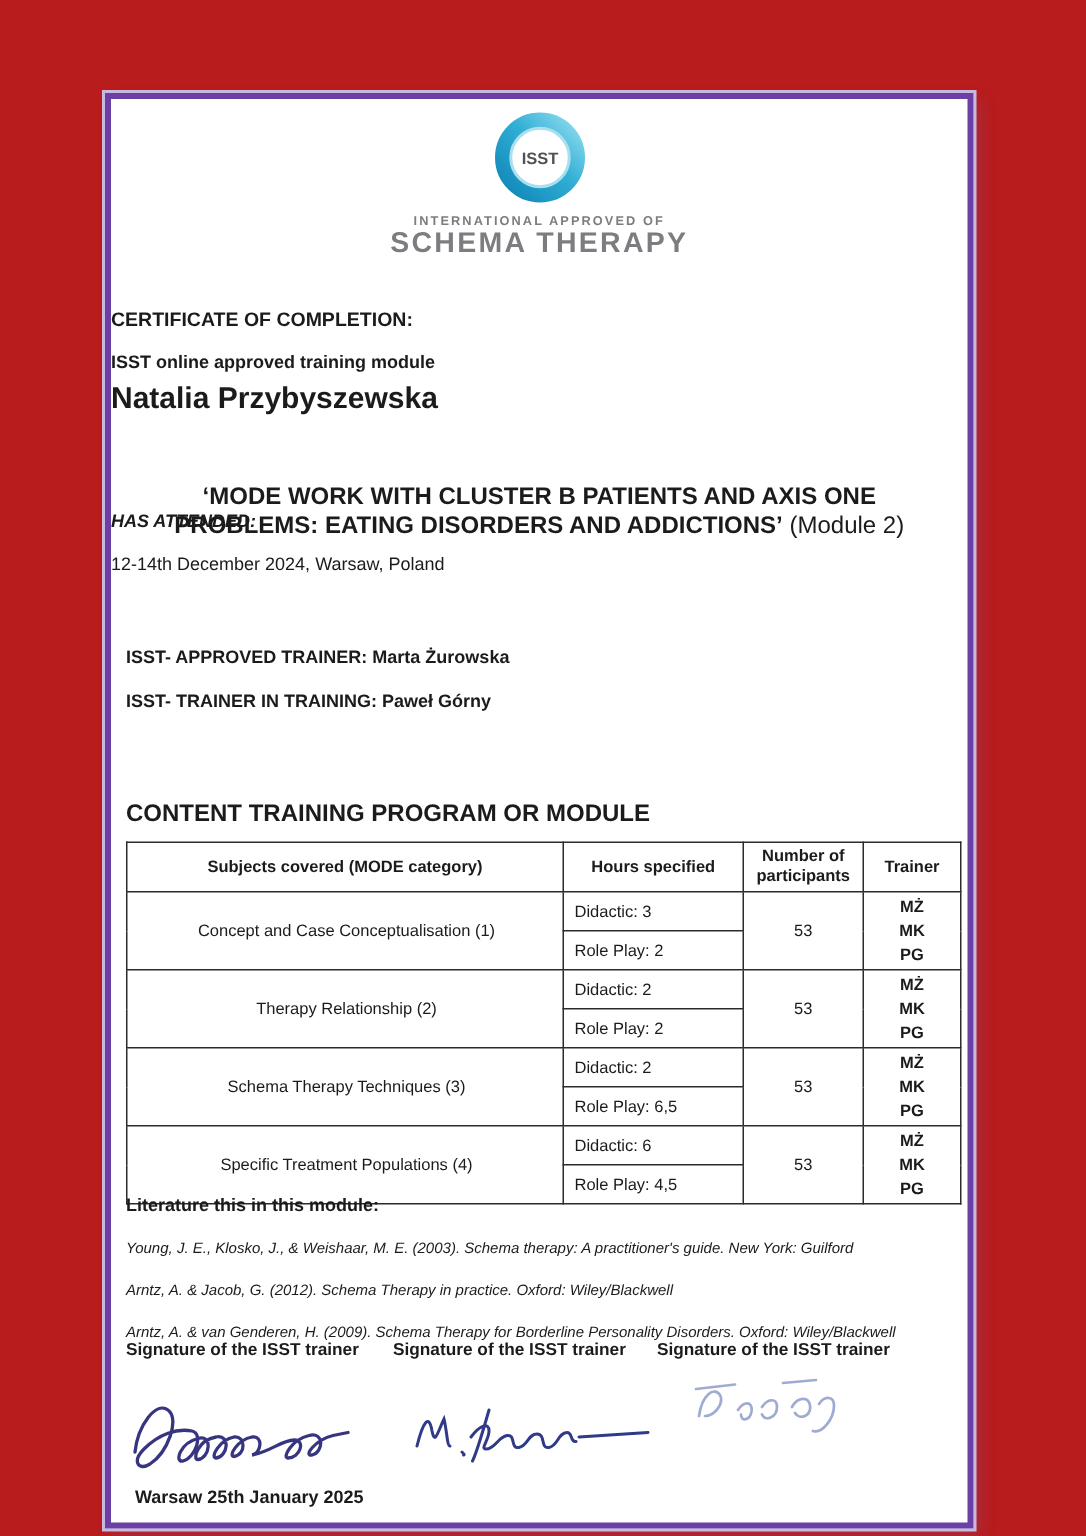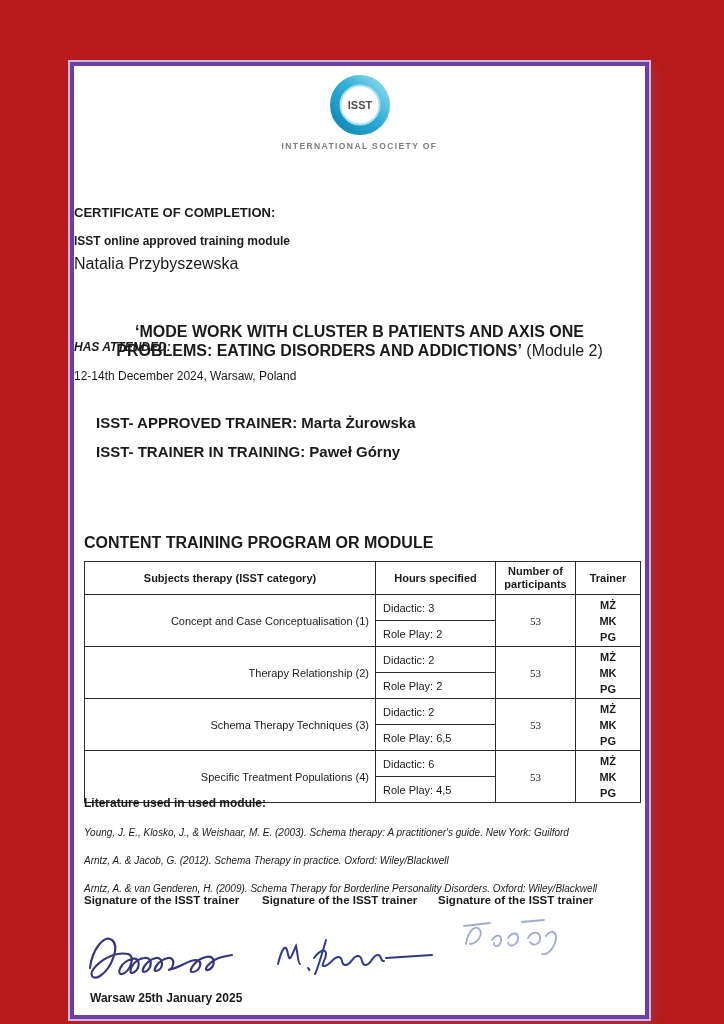--- a/index.html
+++ b/index.html
@@ -16,38 +16,38 @@
   .center{width:100%;text-align:left;}
 
   
   .logo-block{top:8px;left:0;width:100%;text-align:center;}
   .org-line1{font-size:8.5px;font-weight:700;letter-spacing:1.4px;color:#7b7d80;margin-top:1px;}
   .org-line2{font-size:19px;font-weight:700;letter-spacing:1.5px;color:#7b7d80;margin-top:0px;}
 
   
   .cert-heading{top:139px;font-size:13px;font-weight:700;}
   .subtitle{top:168px;font-size:12px;font-weight:700;}
-  .name{top:189px;font-size:16px;font-weight:400;}
+  .name{top:189px;font-size:20px;font-weight:700;}
   .attended{top:246px;font-size:12px;font-style:italic;font-weight:600;margin-top:28px;}
   .module-title{top:256px;left:0;width:100%;padding:0 20px;box-sizing:border-box;text-align:center;
     font-size:16px;line-height:19px;}
   .module-title .bold{font-weight:700;}
   .date-line{top:303px;font-size:12px;}
 
-  .trainers{top:342px;left:10px;font-size:15px;font-weight:700;line-height:29px;margin-left:12px;}
+  .trainers{top:358px;left:10px;font-size:12px;font-weight:700;line-height:29px;}
 
   .section-title{top:468px;left:10px;font-size:16px;font-weight:700;}
 
   
   .ctable{top:495px;left:10px;border-collapse:collapse;table-layout:fixed;width:556px;font-size:11px;}
   .ctable td{border:1.6px solid #2b2b2b;padding:0 6px;vertical-align:middle;overflow:hidden;}
   .ctable .hdr{font-weight:700;text-align:center;height:32px;line-height:13px;}
-  .ctable .subject{text-align:right;padding-left:8px;}
+  .ctable .subject{text-align:center;padding-left:8px;}
   .ctable .hours{height:25px;text-align:left;padding-left:7px;margin-left:35px;}
-  .ctable .num{text-align:center;font-family:Liberation Serif, serif;}
+  .ctable .num{text-align:center;}
   .ctable .trainer-cell{text-align:center;font-weight:700;line-height:16px;padding:0 2px;}
 
   
   .lit-title{top:730px;left:10px;font-size:12px;font-weight:700;}
   .refs{top:753px;left:10px;width:548px;font-size:10px;font-style:italic;line-height:28px;}
 
   
   .sig-labels{top:828px;left:10px;width:552px;font-size:11.5px;font-weight:700;}
   .sig-labels span{position:absolute;top:0;white-space:nowrap;}
   .sig-label-1{left:0;}
@@ -73,21 +73,22 @@
           <linearGradient id="ringGrad" x1="1" y1="0" x2="0" y2="1">
             <stop offset="0" stop-color="#8fdcef"></stop>
             <stop offset="0.45" stop-color="#30aed4"></stop>
             <stop offset="1" stop-color="#0f85b8"></stop>
           </linearGradient>
         </defs>
         <circle cx="31" cy="31" r="25" fill="none" stroke="url(#ringGrad)" stroke-width="10"></circle>
         <circle cx="31" cy="31" r="19.5" fill="#ffffff" stroke="#a8e0ef" stroke-width="2"></circle>
         <text x="31" y="35" text-anchor="middle" font-family="Liberation Sans, sans-serif" font-size="11" font-weight="bold" fill="#4f5154">ISST</text>
       </svg>
-      <div class="org-line1">INTERNATIONAL SOCIETY OF</div>
+      <div class="org-line1">INTERNATIONAL APPROVED OF</div>
+      <div class="org-line2">SCHEMA THERAPY</div>
     </div>
 
     <div class="abs center cert-heading">CERTIFICATE OF COMPLETION:</div>
     <div class="abs center subtitle">ISST online approved training module</div>
     <div class="abs center name">Natalia Przybyszewska</div>
     <div class="abs center attended">HAS ATTENDED:</div>
     <div class="abs module-title">
       <span class="bold">‘MODE WORK WITH CLUSTER B PATIENTS AND AXIS ONE PROBLEMS: EATING DISORDERS AND ADDICTIONS’</span><span> (Module 2)</span>
     </div>
     <div class="abs center date-line">12-14th December 2024, Warsaw, Poland</div>
@@ -101,21 +102,21 @@
 
     <table class="abs ctable">
       <colgroup>
         <col style="width:291px">
           <col style="width:120px">
           <col style="width:80px">
           <col style="width:65px">
       </colgroup>
       <tbody>
         <tr>
-          <td class="hdr">Subjects therapy (ISST category)</td>
+          <td class="hdr">Subjects covered (MODE category)</td>
           <td class="hdr">Hours specified</td>
           <td class="hdr">Number of participants</td>
           <td class="hdr">Trainer</td>
         </tr>
 
         <tr>
           <td class="subject" rowspan="2">Concept and Case Conceptualisation (1)</td>
           <td class="hours">Didactic: 3</td>
           <td class="num" rowspan="2">53</td>
           <td class="trainer-cell" rowspan="2">
@@ -165,21 +166,21 @@
             <div>MK</div>
             <div>PG</div>
           </td>
         </tr>
         <tr>
           <td class="hours">Role Play: 4,5</td>
         </tr>
       </tbody>
     </table>
 
-    <div class="abs lit-title">Literature used in used module:</div>
+    <div class="abs lit-title">Literature this in this module:</div>
     <div class="abs refs">
       <div>Young, J. E., Klosko, J., &amp; Weishaar, M. E. (2003). Schema therapy: A practitioner's guide. New York: Guilford</div>
       <div>Arntz, A. &amp; Jacob, G. (2012). Schema Therapy in practice. Oxford: Wiley/Blackwell</div>
       <div>Arntz, A. &amp; van Genderen, H. (2009). Schema Therapy for Borderline Personality Disorders. Oxford: Wiley/Blackwell</div>
     </div>
 
     <div class="abs sig-labels">
       <span class="sig-label-1">Signature of the ISST trainer</span>
       <span class="sig-label-2">Signature of the ISST trainer</span>
       <span class="sig-label-3">Signature of the ISST trainer</span>

